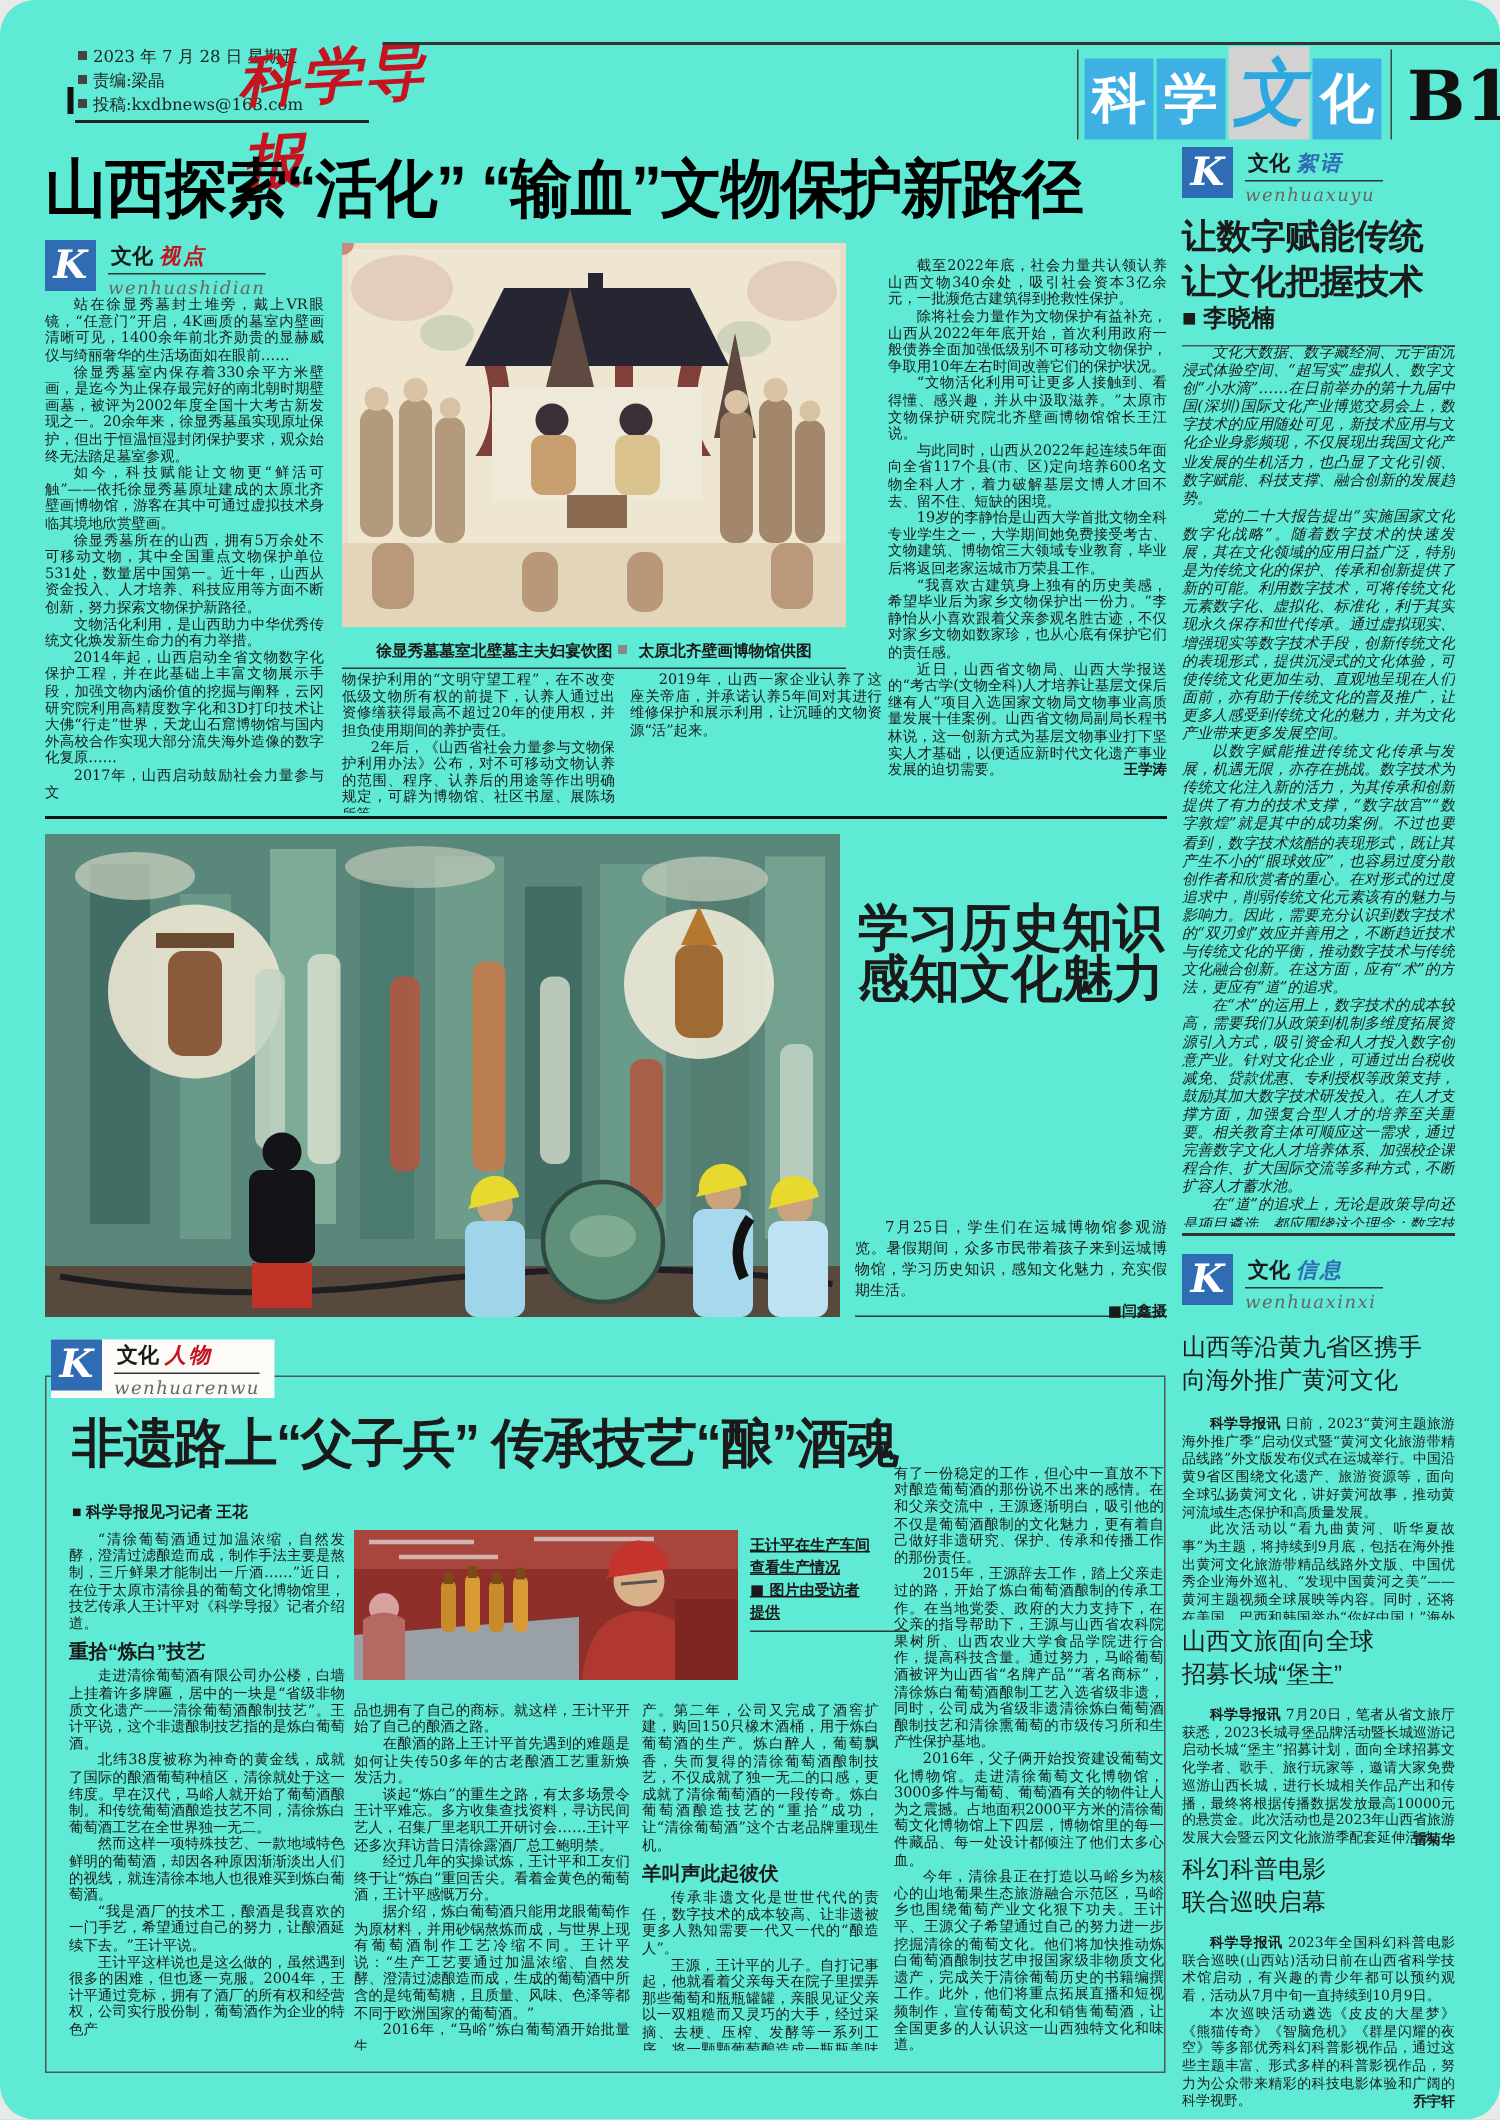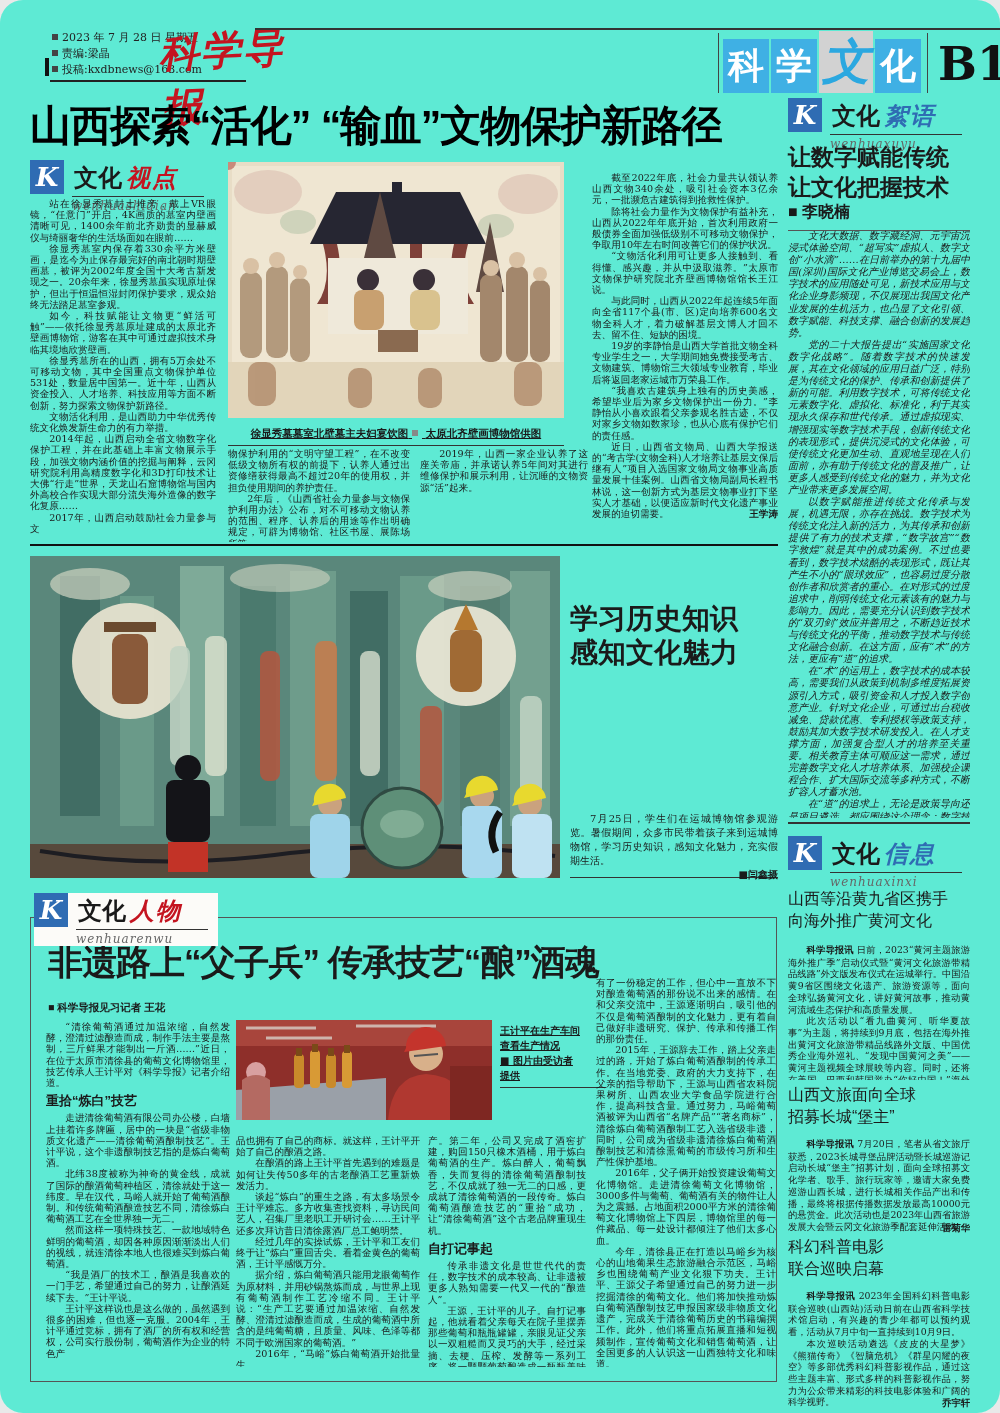--- a/index.html
+++ b/index.html
@@ -21,40 +21,40 @@
   .bchar.wen{width:54px;height:62px;background:#d2d2d2;color:#2ba8e0;font-size:48px;font-style:italic;}
   .vline{width:1px;height:60px;background:#444;margin:0 4px;}
   .pageno{font-family:"DejaVu Serif",serif;font-weight:bold;font-size:46px;color:#111;line-height:58px;margin-left:6px;}
   
   .main-hl{left:30px;top:98px;width:748px;font-family:"Liberation Sans",sans-serif;font-weight:900;
            font-size:42px;letter-spacing:-1px;color:#000;transform:scaleX(.98);transform-origin:left;white-space:nowrap;}
   
   .sec-head{display:flex;align-items:flex-start;}
   .kbox{width:34px;height:34px;background:#2f6cb3;color:#fff;font-family:"DejaVu Serif",serif;
         font-weight:bold;font-style:italic;font-size:26px;display:flex;align-items:center;justify-content:center;margin-right:8px;}
-  .sec-line1{border-bottom:1.5px solid #333;padding:2px 26px 2px 2px;font-size:24px;font-weight:bold;
+  .sec-line1{border-bottom:1.5px solid #333;padding:2px 26px 2px 2px;font-size:14px;font-weight:bold;
              font-family:"Liberation Sans",sans-serif;white-space:nowrap;}
   .sec-script{font-family:"DejaVu Serif",serif;font-style:italic;margin-left:4px;letter-spacing:2px;}
   .sec-pinyin{font-style:italic;color:#666;font-size:12px;padding-top:2px;letter-spacing:1px;}
   
   .col{position:absolute;font-size:9.6px;line-height:11.2px;text-align:justify;overflow:hidden;}
   .col p{margin:0;text-indent:2em;}
   .col p.cont{text-indent:0;}
   .subhead{font-family:"Liberation Sans",sans-serif;font-weight:bold;font-size:13px;text-indent:0;
            margin:7px 0 6px 0;}
   .author{text-align:right;font-weight:bold;margin-top:-11px;}
   .rule-h{background:#111;}
   
   figure{margin:0;}
-  .figcap{font-size:10.5px;font-weight:bold;padding:5px 2px 4px 2px;border-bottom:1.5px solid #333;text-align:center;white-space:nowrap;text-decoration:underline;}
+  .figcap{font-size:10.5px;font-weight:bold;padding:5px 2px 4px 2px;border-bottom:1.5px solid #333;text-align:center;white-space:nowrap;}
   .figcap .sq{background:#888;}
   
   .pf-right{position:absolute;left:540px;top:0;width:208px;height:322px;border-bottom:1.5px solid #333;box-sizing:border-box;}
-  .pf-title{margin-top:46px;font-family:"Liberation Sans",sans-serif;font-weight:900;
-            font-size:28px;line-height:34px;}
+  .pf-title{margin-top:46px;text-align:center;font-family:"Liberation Sans",sans-serif;font-weight:900;
+            font-size:34px;line-height:34px;}
   .pf-cap{position:absolute;top:256px;left:0;width:208px;font-size:10px;line-height:14px;text-align:justify;}
   .pf-cap p{margin:0;text-indent:2em;}
   .pf-credit{text-align:right;font-weight:bold;}
   
   .rw-box{position:absolute;left:0;right:0;top:24px;bottom:0;border:1px solid #555;}
   .rw-head{position:absolute;left:4px;top:0;background:#fcfbf8;padding-right:10px;z-index:2;}
   .rw-hl{position:absolute;left:18px;top:46px;width:600px;font-family:"Liberation Sans",sans-serif;
          font-weight:900;font-size:35px;letter-spacing:-1px;white-space:nowrap;}
   .rw-byline{position:absolute;left:18px;top:108px;font-size:10.5px;font-weight:bold;
              font-family:"Liberation Sans",sans-serif;}
@@ -330,21 +330,21 @@
           <p>在酿酒的路上王计平首先遇到的难题是如何让失传50多年的古老酿酒工艺重新焕发活力。</p>
           <p>谈起“炼白”的重生之路，有太多场景令王计平难忘。多方收集查找资料，寻访民间艺人，召集厂里老职工开研讨会……王计平还多次拜访昔日清徐露酒厂总工鲍明禁。</p>
           <p>经过几年的实操试炼，王计平和工友们终于让“炼白”重回舌尖。看着金黄色的葡萄酒，王计平感慨万分。</p>
           <p>据介绍，炼白葡萄酒只能用龙眼葡萄作为原材料，并用砂锅熬炼而成，与世界上现有葡萄酒制作工艺冷缩不同。王计平说：“生产工艺要通过加温浓缩、自然发酵、澄清过滤酿造而成，生成的葡萄酒中所含的是纯葡萄糖，且质量、风味、色泽等都不同于欧洲国家的葡萄酒。”</p>
           <p>2016年，“马峪”炼白葡萄酒开始批量生</p>
         </div>
     </div>
 
     <div class="col" style="left:398px;top:242px;width:158px;height:232px;">
       <p class="cont">产。第二年，公司又完成了酒窖扩建，购回150只橡木酒桶，用于炼白葡萄酒的生产。炼白醉人，葡萄飘香，失而复得的清徐葡萄酒酿制技艺，不仅成就了独一无二的口感，更成就了清徐葡萄酒的一段传奇。炼白葡萄酒酿造技艺的“重拾”成功，让“清徐葡萄酒”这个古老品牌重现生机。</p>
-      <div class="subhead">自打记事起</div>
+      <div class="subhead">羊叫声此起彼伏</div>
       <div>
           <p>传承非遗文化是世世代代的责任，数字技术的成本较高、让非遗被更多人熟知需要一代又一代的“酿造人”。</p>
           <p>王源，王计平的儿子。自打记事起，他就看着父亲每天在院子里摆弄那些葡萄和瓶瓶罐罐，亲眼见证父亲以一双粗糙而又灵巧的大手，经过采摘、去梗、压榨、发酵等一系列工序，将一颗颗葡萄酿造成一瓶瓶美味的葡萄酒。随着阅历的增长，他逐渐明白，这个看似枯燥的工作，蕴含着怎样的民族文化与传承。</p>
         </div>
     </div>
 
     <div class="col" style="left:566px;top:84px;width:180px;height:390px;">
       <p class="cont">有了一份稳定的工作，但心中一直放不下对酿造葡萄酒的那份说不出来的感情。在和父亲交流中，王源逐渐明白，吸引他的不仅是葡萄酒酿制的文化魅力，更有着自己做好非遗研究、保护、传承和传播工作的那份责任。</p>
       <div>
           <p>2015年，王源辞去工作，踏上父亲走过的路，开始了炼白葡萄酒酿制的传承工作。在当地党委、政府的大力支持下，在父亲的指导帮助下，王源与山西省农科院果树所、山西农业大学食品学院进行合作，提高科技含量。通过努力，马峪葡萄酒被评为山西省“名牌产品”“著名商标”，清徐炼白葡萄酒酿制工艺入选省级非遗，同时，公司成为省级非遗清徐炼白葡萄酒酿制技艺和清徐熏葡萄的市级传习所和生产性保护基地。</p>

